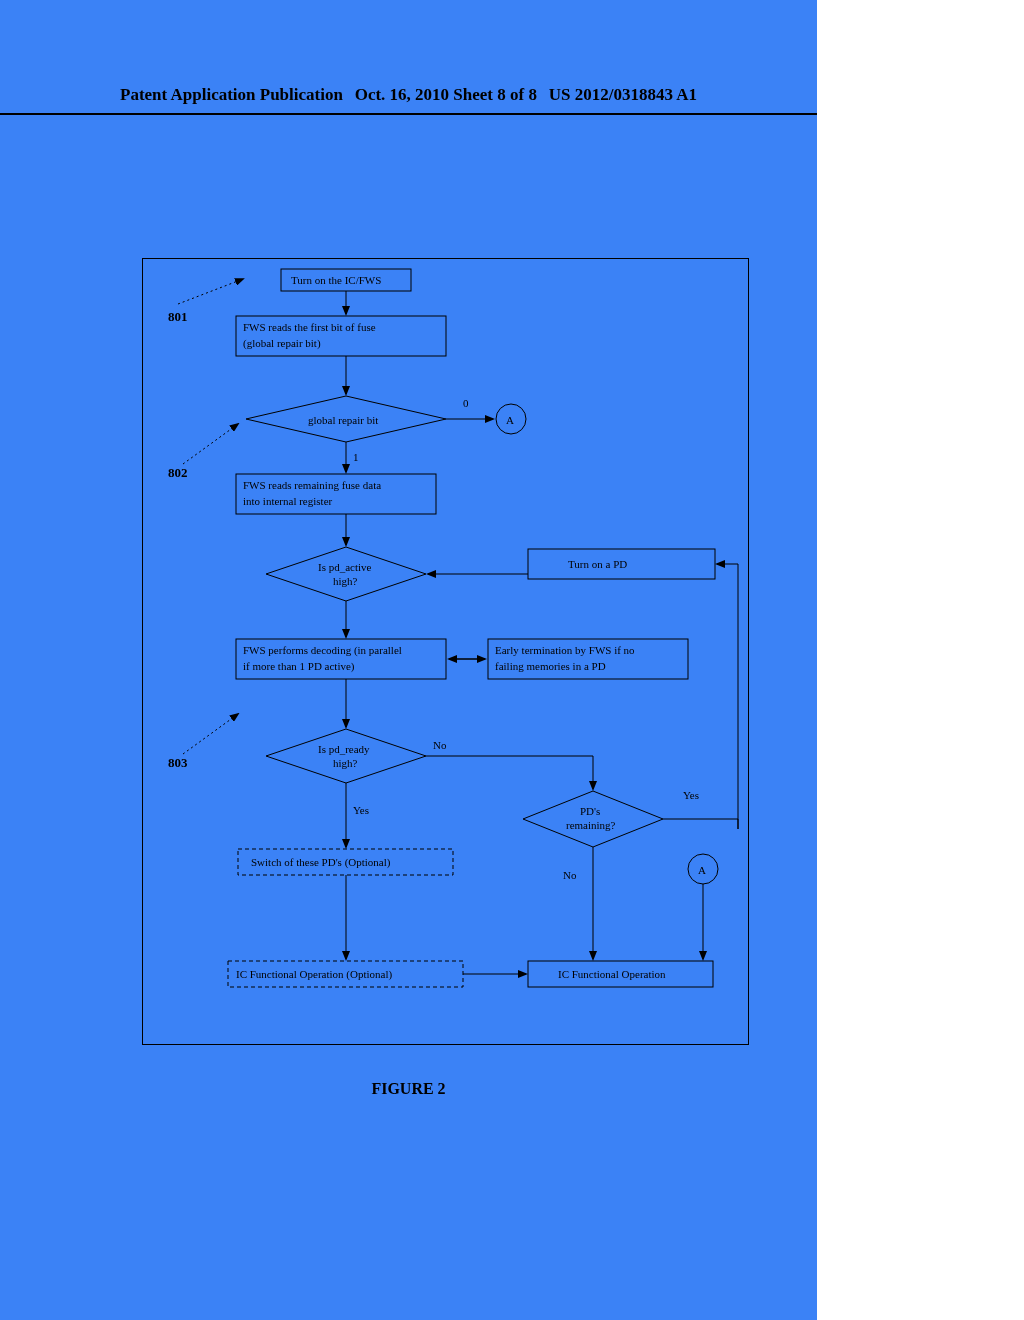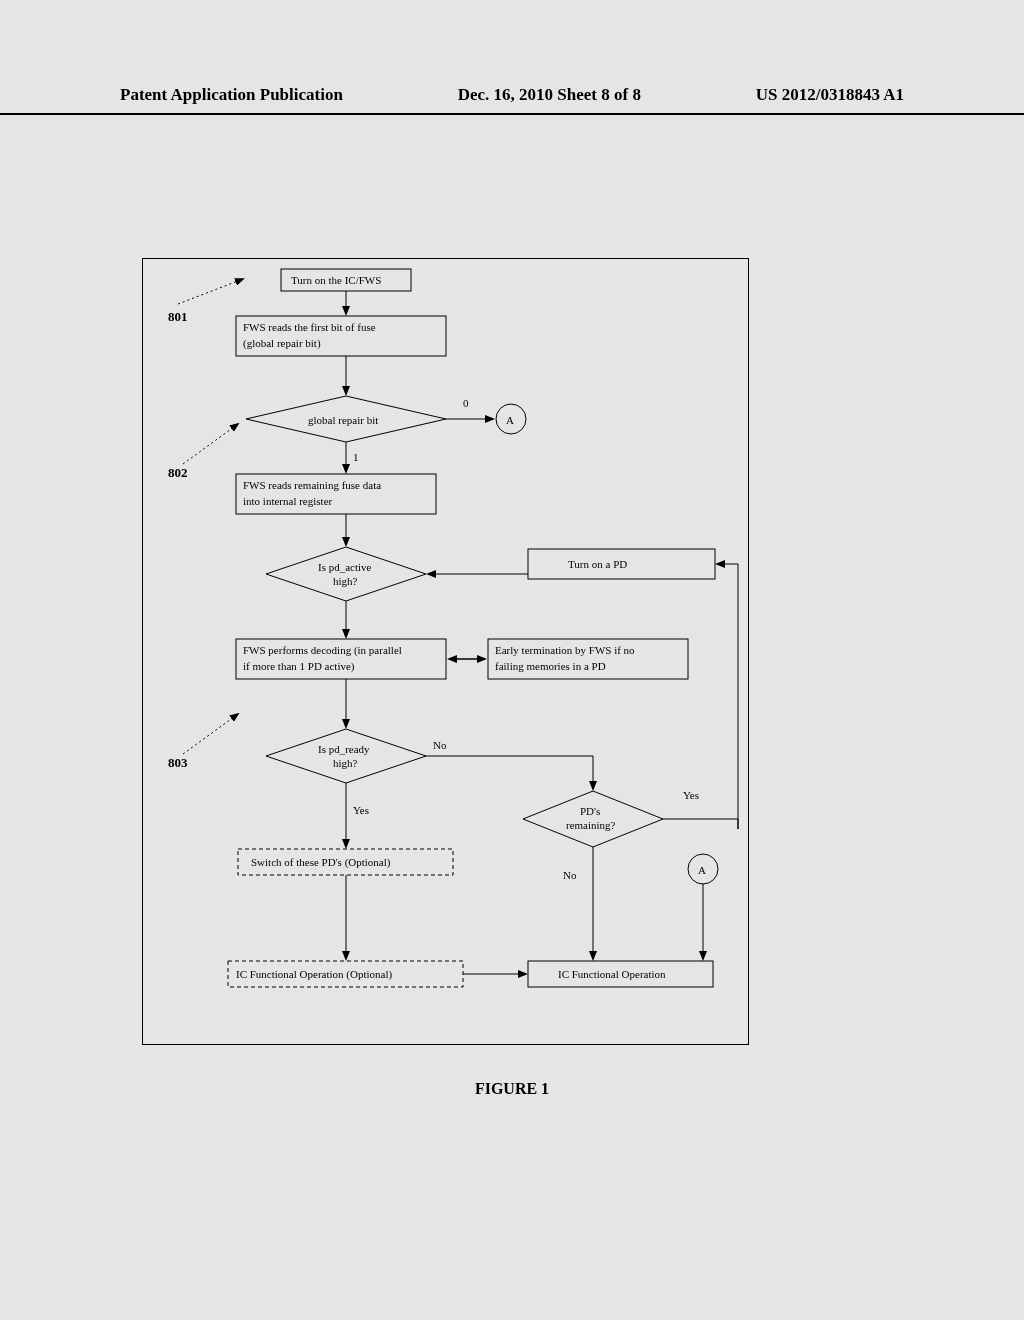--- a/index.html
+++ b/index.html
@@ -3,24 +3,24 @@
 <meta charset="utf-8">
 <style>
   body {
     margin: 0;
     padding: 0;
     font-family: "Times New Roman", serif;
     background: #fff;
     width: 1024px;
   }
   .page {
-    width: 1024px;
+    width: 817px;
     height: 1320px;
     position: relative;
-    background: #e5e5e5;
+    background: #3b82f6;
   }
   .header {
     position: absolute;
     top: 85px;
     left: 0;
     right: 0;
     padding: 0 120px 8px 120px;
     border-bottom: 2px solid #000;
     font-size: 17px;
     font-weight: bold;
@@ -73,21 +73,21 @@
     stroke: #000;
     stroke-width: 1;
   }
 </style>
 </head>
 <body>
 
 <div class="page">
   <div class="header">
     <span>Patent Application Publication</span>
-    <span>Dec. 16, 2010  Sheet 8 of 8</span>
+    <span>Oct. 16, 2010  Sheet 8 of 8</span>
     <span>US 2012/0318843 A1</span>
   </div>
 
   <div class="diagram-box">
     <svg>
       <defs>
         <marker id="arrowhead" markerWidth="10" markerHeight="8" refX="8" refY="4" orient="auto">
           <polygon points="0 0, 10 4, 0 8" fill="#000"></polygon>
         </marker>
       </defs>
@@ -187,14 +187,14 @@
       <rect x="85" y="702" width="235" height="26" class="dashed-box"></rect>
       <text x="93" y="719" class="flow-text">IC Functional Operation (Optional)</text>
 
       <rect x="385" y="702" width="185" height="26" class="box"></rect>
       <text x="415" y="719" class="flow-text">IC Functional Operation</text>
 
       <line x1="320" y1="715" x2="383" y2="715" class="arrow" marker-end="url(#arrowhead)"></line>
     </svg>
   </div>
 
-  <div class="figure-caption">FIGURE 1</div>
+  <div class="figure-caption">FIGURE 2</div>
 </div>
 
 </body></html>

